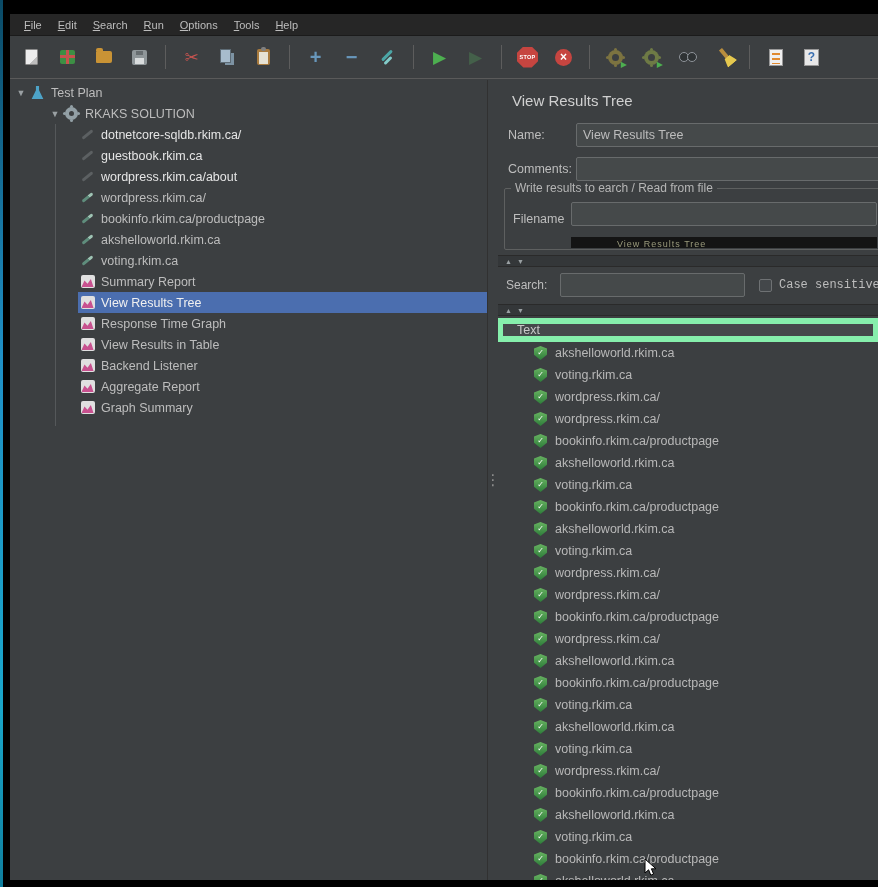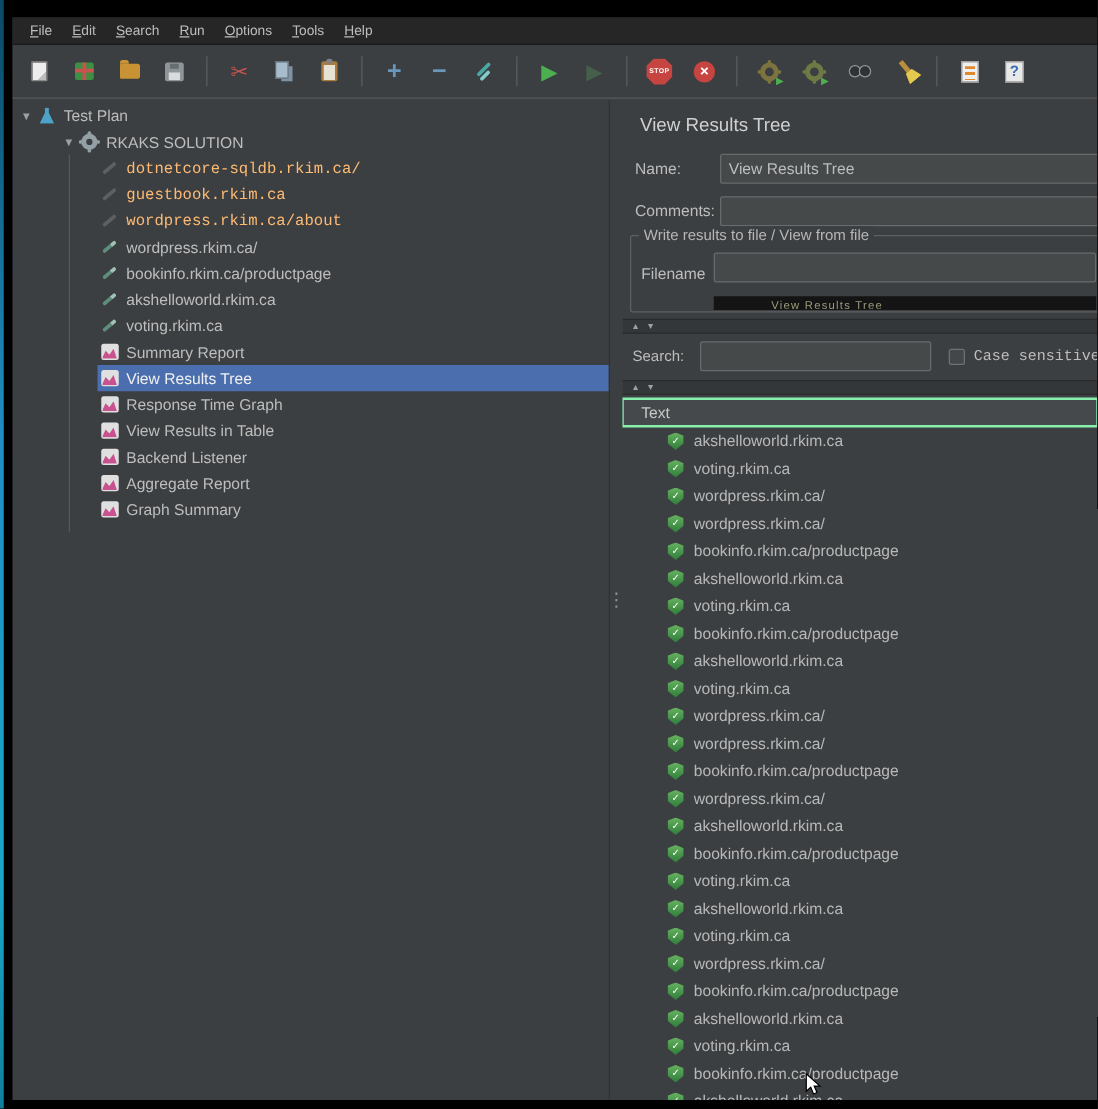--- a/index.html
+++ b/index.html
@@ -70,21 +70,21 @@
   .right-panel { flex:1; position:relative; overflow:hidden; }
 
   
   .tree-item { display:flex; align-items:center; height:21px; position:relative; z-index:1; }
   .tree-item .indent { flex:none; }
   .tree-item .content { display:flex; align-items:center; gap:6px; height:100%; flex:1; padding:0 6px 0 2px; }
   .tree-item.selected .content { background:#4b6eaf; }
   .tree-item .tw { width:14px; font-size:9px; color:#9aa0a3; text-align:center; flex:none; }
   .tlabel { font-size:12.5px; color:#bdbdbd; white-space:nowrap; }
   .tree-item.selected .tlabel { color:#f0f0f0; }
-  .tree-item.disabled .tlabel { color:#fdba74;font-family:Liberation Mono, monospace; }
+  .tree-item.disabled .tlabel { color:#e5e5e5; }
   .ticon { flex:none; display:flex; align-items:center; justify-content:center; width:15px; height:15px; }
 
   .ic-testplan { width:13px; height:13px; background:#4da3c7; clip-path:polygon(38% 0,62% 0,62% 32%,95% 100%,5% 100%,38% 32%); }
   .ic-threadgroup { width:13px; height:13px; border-radius:50%; background:#93a0a6;
     box-shadow:0 -7px 0 -5px #93a0a6, 0 7px 0 -5px #93a0a6, -7px 0 0 -5px #93a0a6, 7px 0 0 -5px #93a0a6; position:relative; }
   .ic-threadgroup::before { content:""; position:absolute; inset:4px; border-radius:50%; background:#3c3f41; }
   .ic-sampler { width:15px; height:15px; position:relative; }
   .ic-sampler::after { content:""; position:absolute; left:1px; top:6px; width:13px; height:3px; border-radius:2px;
     transform:rotate(-40deg); background:linear-gradient(90deg,#5f8d7c 65%,#9fc4b4 65%); }
   .disabled .ic-sampler::after { background:#5c6062; }
@@ -116,21 +116,21 @@
 
   .search-row { position:absolute; top:192px; left:8px; right:-2px; height:26px; display:flex; align-items:center; }
   .search-row .srch-label { font-size:12px; color:#bdbdbd; width:54px; flex:none; }
   .search-input { width:185px; flex:none; height:24px; background:#45494a; border:1px solid #686b6c; border-radius:2px;
     color:#bdbdbd; font-size:12.5px; padding:0 6px; outline:none; }
   .checkbox { width:13px; height:13px; background:#43474a; border:1px solid #6e7173; border-radius:2px; flex:none; }
   .cb1 { margin-left:14px; }
   .cb-label { font-size:12px; color:#bdbdbd; margin-left:7px; white-space:nowrap;font-family:Liberation Mono, monospace; }
 
   .results-header { position:absolute; top:238px; left:-1px; right:-1px; height:24px; background:#45494b;
-    border:2px solid #86efac; display:flex; align-items:center; padding-left:14px;
+    border:6px solid #86efac; display:flex; align-items:center; padding-left:14px;
     font-size:12.5px; color:#c8c8c8; }
   .results { position:absolute; top:262px; left:0; right:0; bottom:0; overflow:hidden; }
   .result-row { height:22px; display:flex; align-items:center; padding-left:36px; gap:8px; }
   .result-label { font-size:12.5px; color:#b8b8b8; white-space:nowrap; }
   .ic-shield { width:13px; height:14px; flex:none; background:linear-gradient(#66b260,#2e7d3a);
     clip-path:polygon(50% 0,100% 18%,100% 62%,50% 100%,0 62%,0 18%);
     display:flex; align-items:center; justify-content:center; color:#fff; font-size:8px; line-height:1; }
 
   .cursor { position:absolute; left:644px; top:858px; z-index:50; }
 </style>
@@ -385,21 +385,21 @@
           <label>Name:</label>
           <input class="txt-input" value="View Results Tree" style="">
         </div>
 
         <div class="form-row row-comments">
           <label>Comments:</label>
           <input class="txt-input" value="" style="">
         </div>
 
         <div class="filegroup">
-          <span class="filegroup-title">Write results to file / View from file</span>
+          <span class="filegroup-title">Write results to earch / Read from file</span>
           <div class="filename-row">
             <label>Filename</label>
             <input class="txt-input" value="" style="">
           </div>
           <div class="artifact">View Results Tree</div>
         </div>
 
         <div class="collapse-strip strip1">
           <span>▲</span>
           <span>▼</span>

